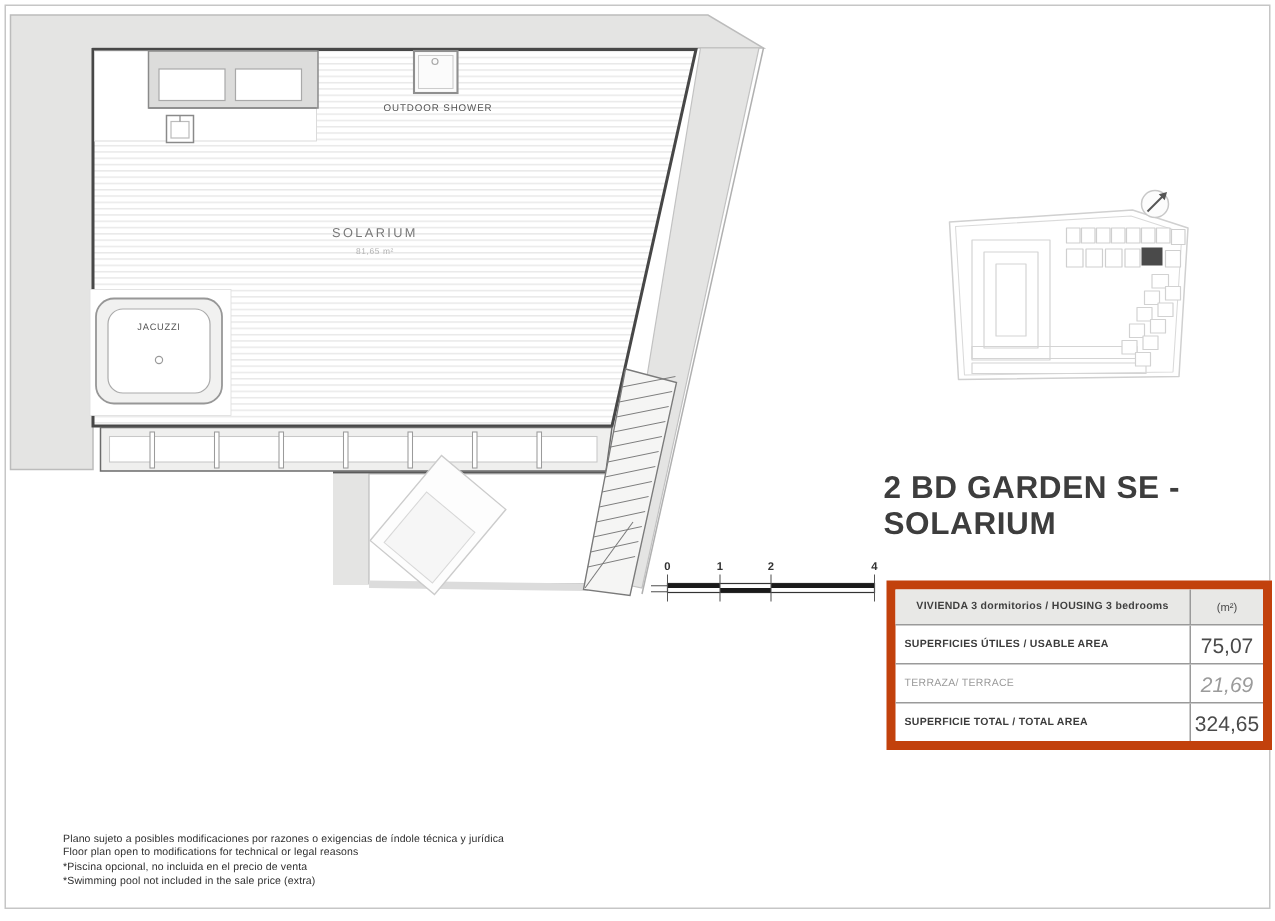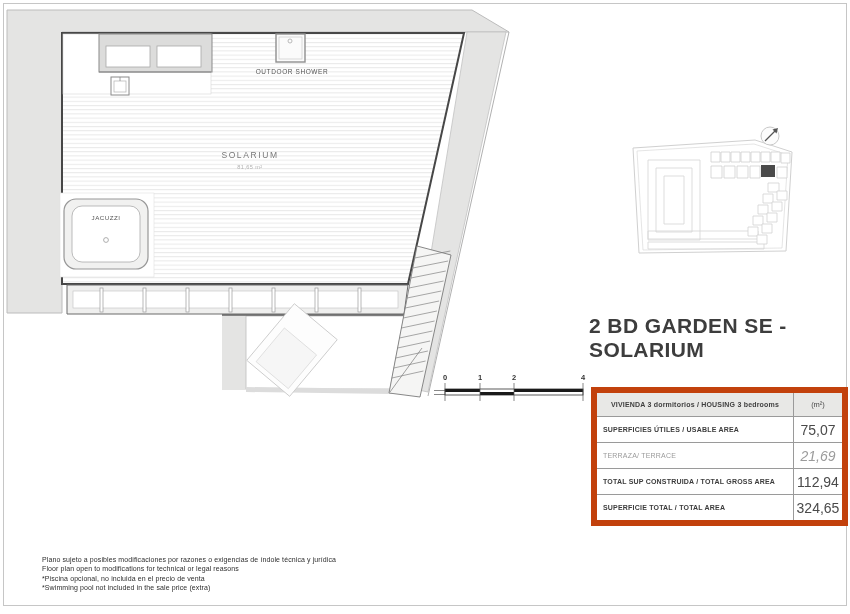--- a/index.html
+++ b/index.html
@@ -223,24 +223,20 @@
   </div>
   <div class="t-row t-body strong">
     <div class="t-label">SUPERFICIES ÚTILES / USABLE AREA</div>
     <div class="t-value">75,07</div>
   </div>
   <div class="t-row t-body light">
     <div class="t-label">TERRAZA/ TERRACE</div>
     <div class="t-value">21,69</div>
   </div>
   <div class="t-row t-body strong">
-    <div class="t-label">TOTAL SUP CONSTRUIDA / TOTAL GROSS AREA</div>
-    <div class="t-value">112,94</div>
-  </div>
-  <div class="t-row t-body strong">
     <div class="t-label">SUPERFICIE TOTAL / TOTAL  AREA</div>
     <div class="t-value">324,65</div>
   </div>
 </div>
 
 <div class="disclaimer">
   <div>Plano sujeto a posibles modificaciones por razones o exigencias de índole técnica y jurídica</div>
   <div>Floor plan open to modifications for technical or legal reasons</div>
   <div>*Piscina opcional, no incluida en el precio de venta</div>
   <div>*Swimming pool not included in the sale price (extra)</div>

